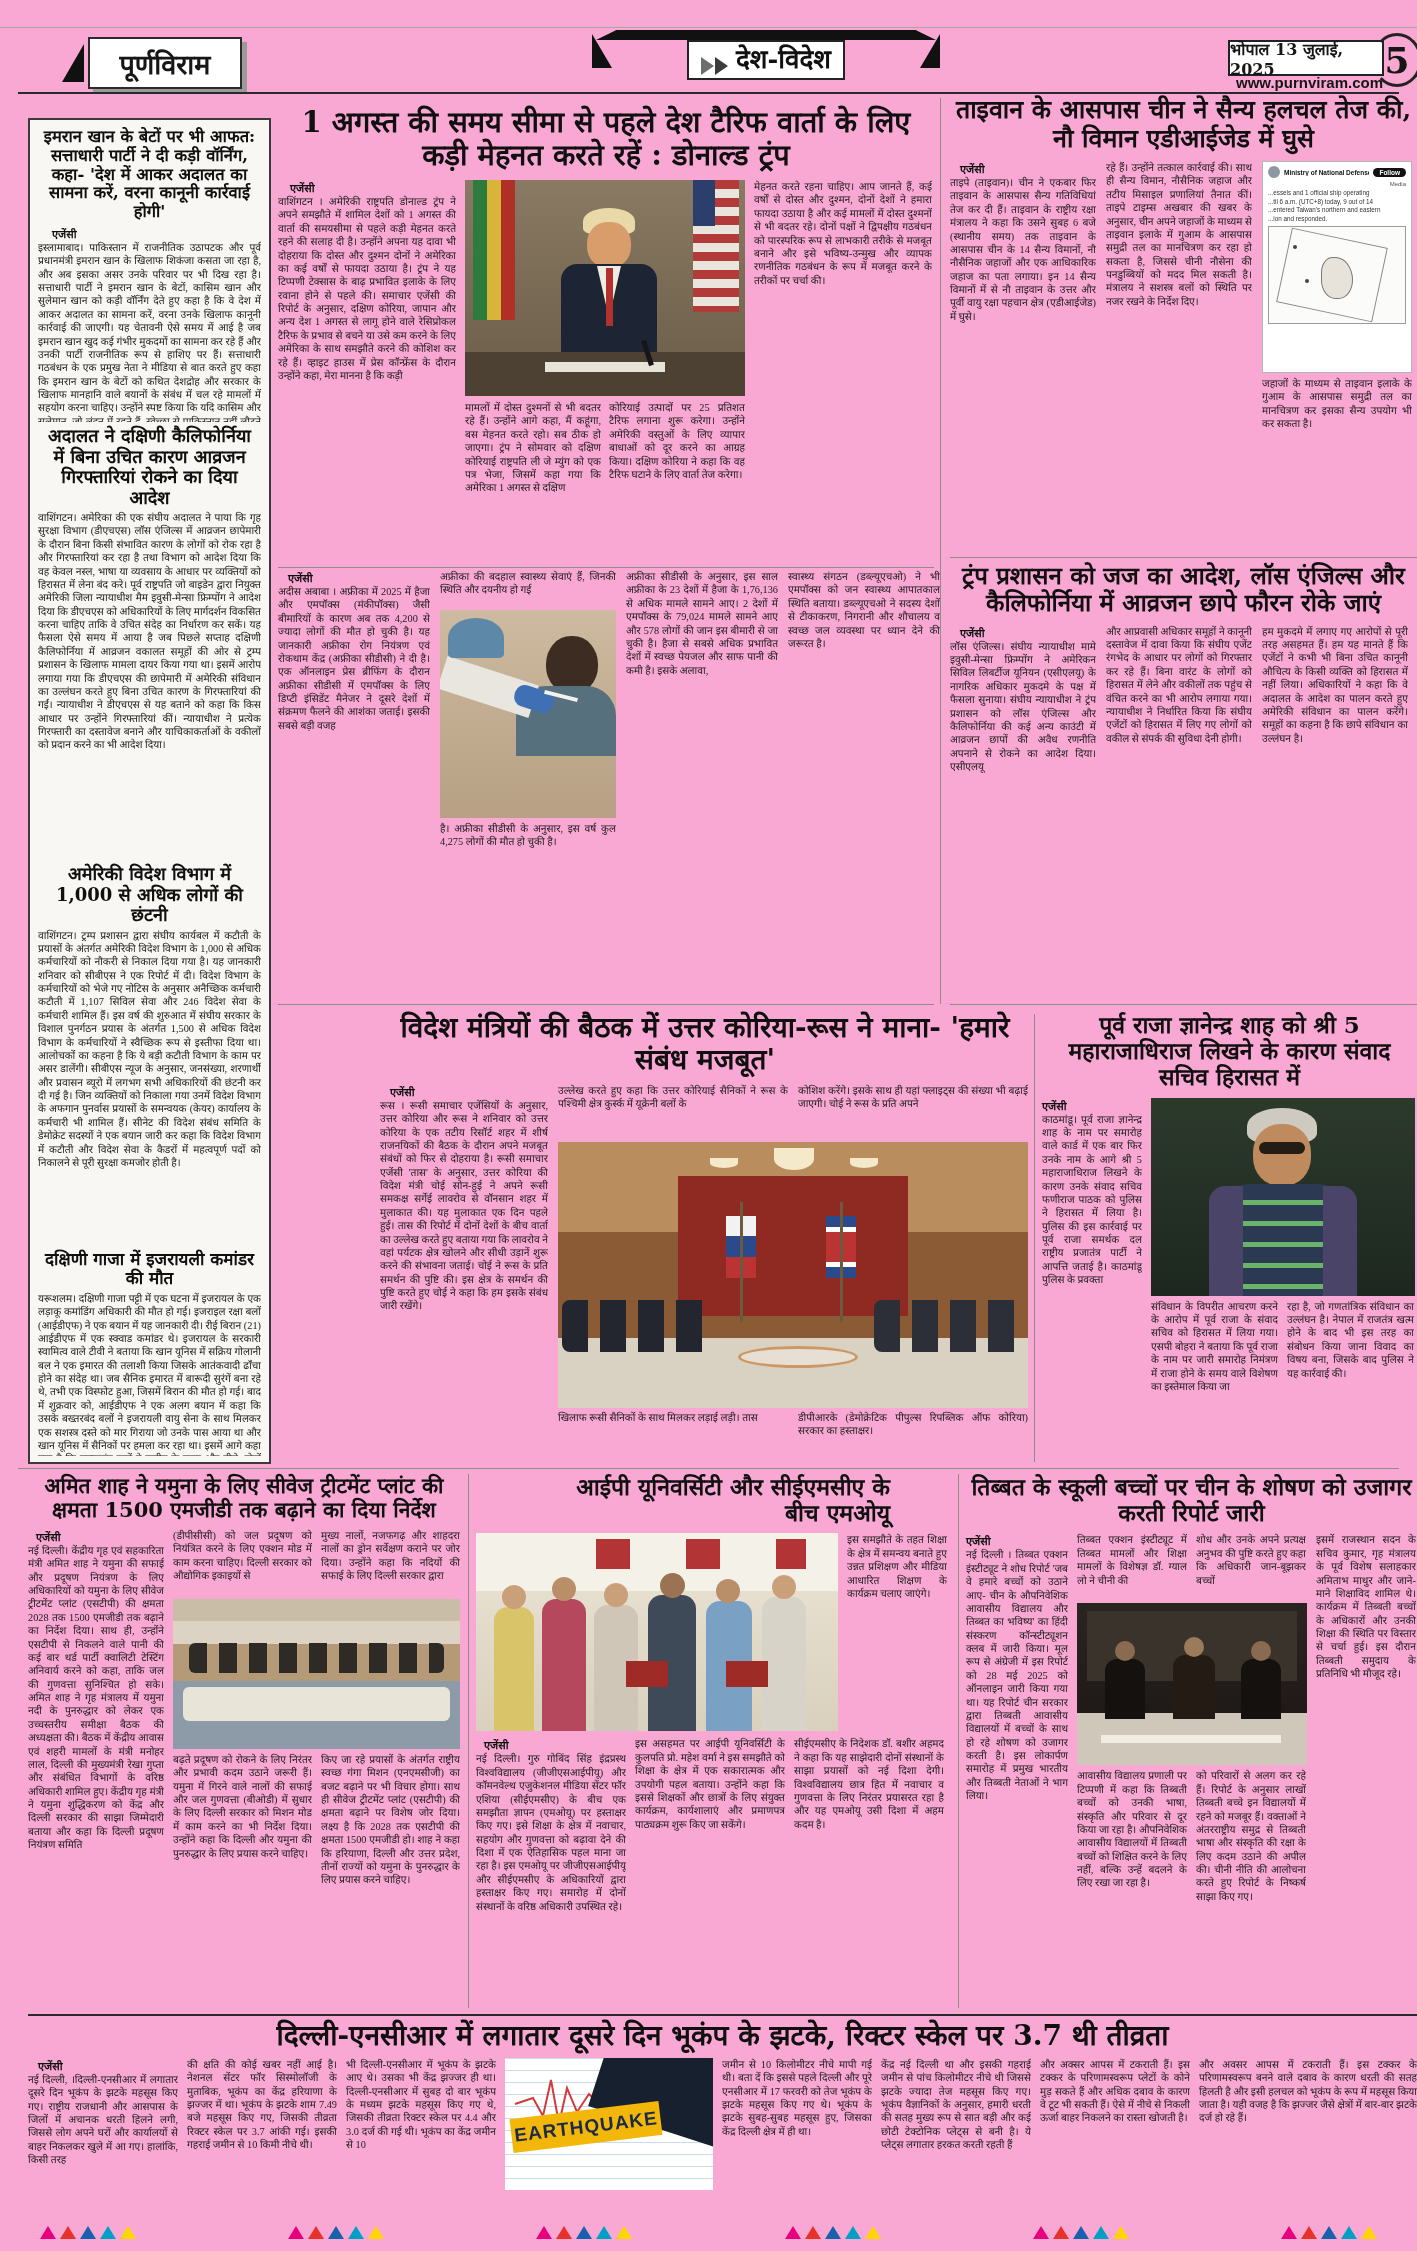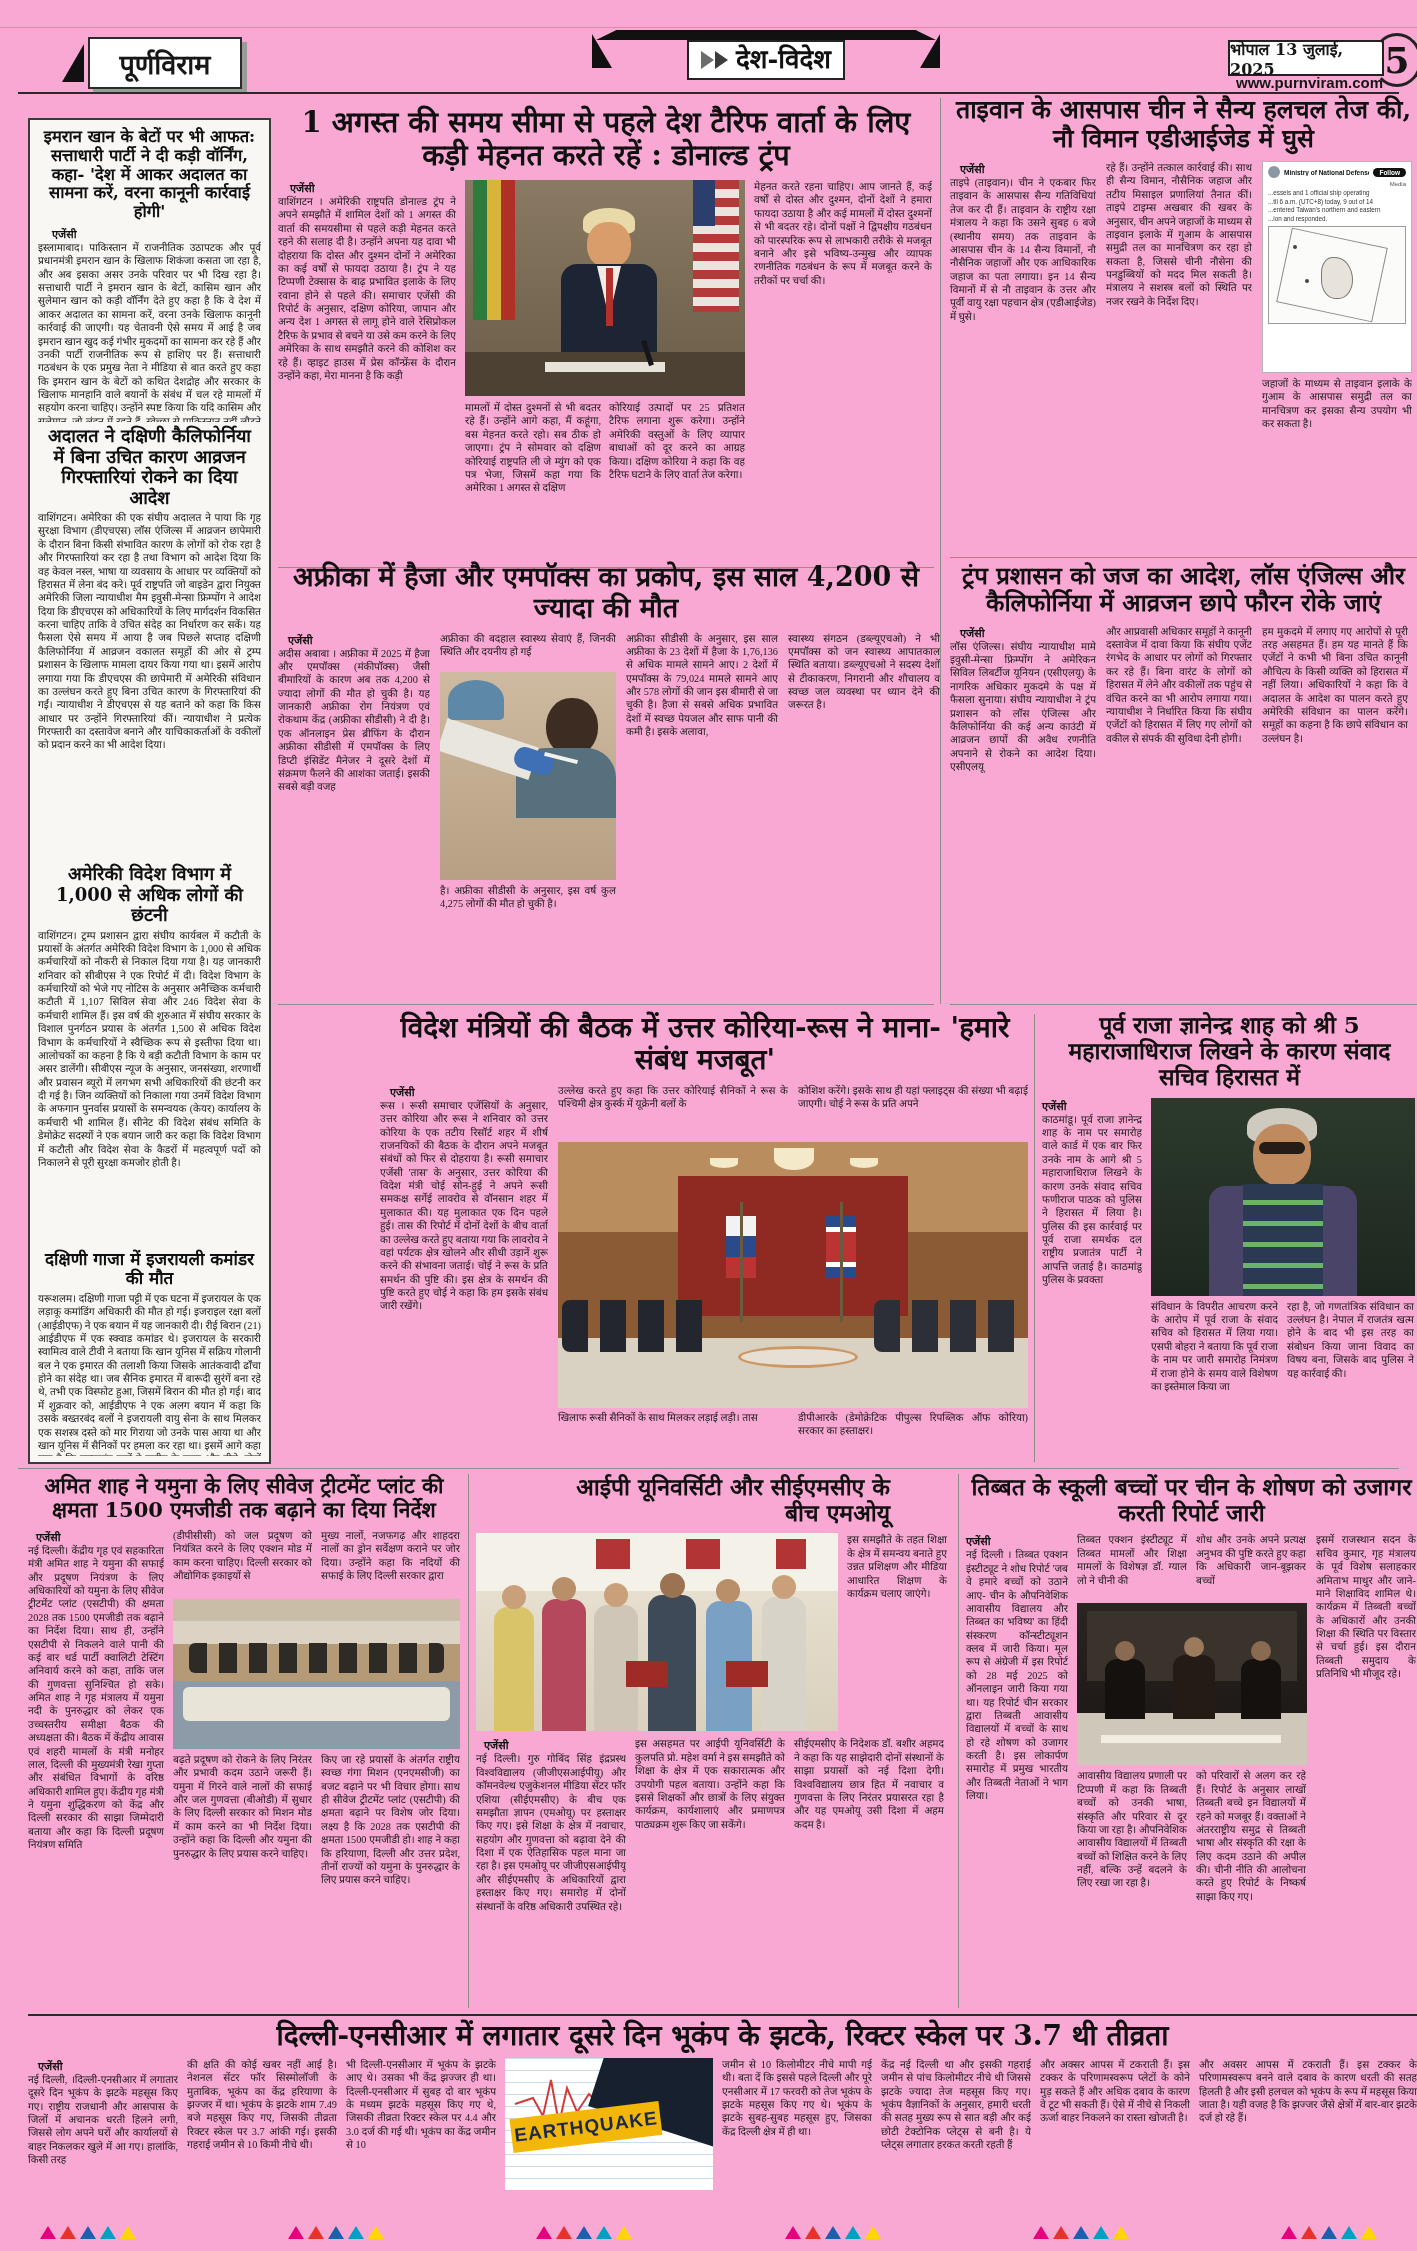--- a/index.html
+++ b/index.html
@@ -11,21 +11,21 @@
   .byline{font-weight:700;font-size:11px;color:#111;}
   .cols{display:flex;gap:9px;}
   .rule-h{position:absolute;background:#2a2a2a;}
   .rule-v{position:absolute;background:#8f8d88;width:1px;}
   
   .logo-box{border:2px solid #2b2b2b;background:#fff;box-shadow:5px 5px 0 #9a9a98;
             display:flex;align-items:center;justify-content:center;}
   .logo-txt{font-family:"DejaVu Serif",serif;font-weight:700;font-size:27px;}
   .tri{width:0;height:0;}
   .section-wrap{display:flex;align-items:center;justify-content:center;}
-  .section-box{border:2px solid #222;background:#fff;padding:3px 12px;display:flex;gap:8px;align-items:center;}
+  .section-box{border:2px solid #222;background:#fff;padding:3px 12px;display:flex;gap:8px;align-items:flex-end;}
   .chev{width:0;height:0;border-top:9px solid transparent;border-bottom:9px solid transparent;border-left:13px solid #6d6d6d;}
   .chev2{margin-left:-7px;border-left-color:#3c3c3c;}
   .date-box{border:2px solid #222;background:#fff;display:flex;align-items:center;justify-content:center;
             font-weight:700;font-size:16px;font-family:"DejaVu Serif",serif;}
   .pagenum{font-family:"DejaVu Serif",serif;font-weight:700;font-size:36px;border:3px solid #222;
            border-left-color:transparent;border-radius:50%;width:44px;height:48px;display:flex;
            align-items:center;justify-content:center;}
   .site{font-family:"Liberation Sans",sans-serif;font-weight:700;font-size:15px;}
   
   .leftbox{border:2px solid #3a3a3a;padding:6px 8px;box-sizing:border-box;background:#f8f7f3;}
@@ -172,21 +172,20 @@
             <div style="position:absolute;left:24px;top:18px;width:4px;height:4px;background:#444;border-radius:50%;"></div>
             <div style="position:absolute;left:36px;top:52px;width:4px;height:4px;background:#444;border-radius:50%;"></div>
           </div>
         </div>
         <div class="bodytxt" style="height:140px;margin-top:4px;">जहाजों के माध्यम से ताइवान इलाके के गुआम के आसपास समुद्री तल का मानचित्रण कर इसका सैन्य उपयोग भी कर सकता है।</div>
       </div>
     </div>
   </div>
 
   <div class="abs" style="left:278px;top:562px;width:656px;height:443px;border-bottom:1px solid #8f8d88;box-sizing:border-box;">
-    <div class="hl" style="font-size:27px;">अफ्रीका में हैजा और एमपॉक्स का प्रकोप, इस साल 4,200 से ज्यादा की मौत</div>
     <div class="cols" style="margin-top:8px;gap:10px;">
       <div style="width:152px;flex:none;">
         <div class="byline" style="margin-left:10px;">एजेंसी</div>
         <div class="bodytxt" style="height:330px;">अदीस अबाबा । अफ्रीका में 2025 में हैजा और एमपॉक्स (मंकीपॉक्स) जैसी बीमारियों के कारण अब तक 4,200 से ज्यादा लोगों की मौत हो चुकी है। यह जानकारी अफ्रीका रोग नियंत्रण एवं रोकथाम केंद्र (अफ्रीका सीडीसी) ने दी है। एक ऑनलाइन प्रेस ब्रीफिंग के दौरान अफ्रीका सीडीसी में एमपॉक्स के लिए डिप्टी इंसिडेंट मैनेजर ने दूसरे देशों में संक्रमण फैलने की आशंका जताई। इसकी सबसे बड़ी वजह</div>
       </div>
       <div style="width:176px;flex:none;">
         <div class="bodytxt" style="height:40px;">अफ्रीका की बदहाल स्वास्थ्य सेवाएं हैं, जिनकी स्थिति और दयनीय हो गई</div>
         <div class="ph" style="width:176px;height:208px;background:linear-gradient(#cdbaa0,#b7a083);">
           <div style="right:18px;top:26px;width:52px;height:58px;border-radius:48%;background:#3c2c22;"></div>
           <div style="right:0;top:76px;width:100px;height:70px;border-radius:30px 30px 0 0;background:#56707e;"></div>

